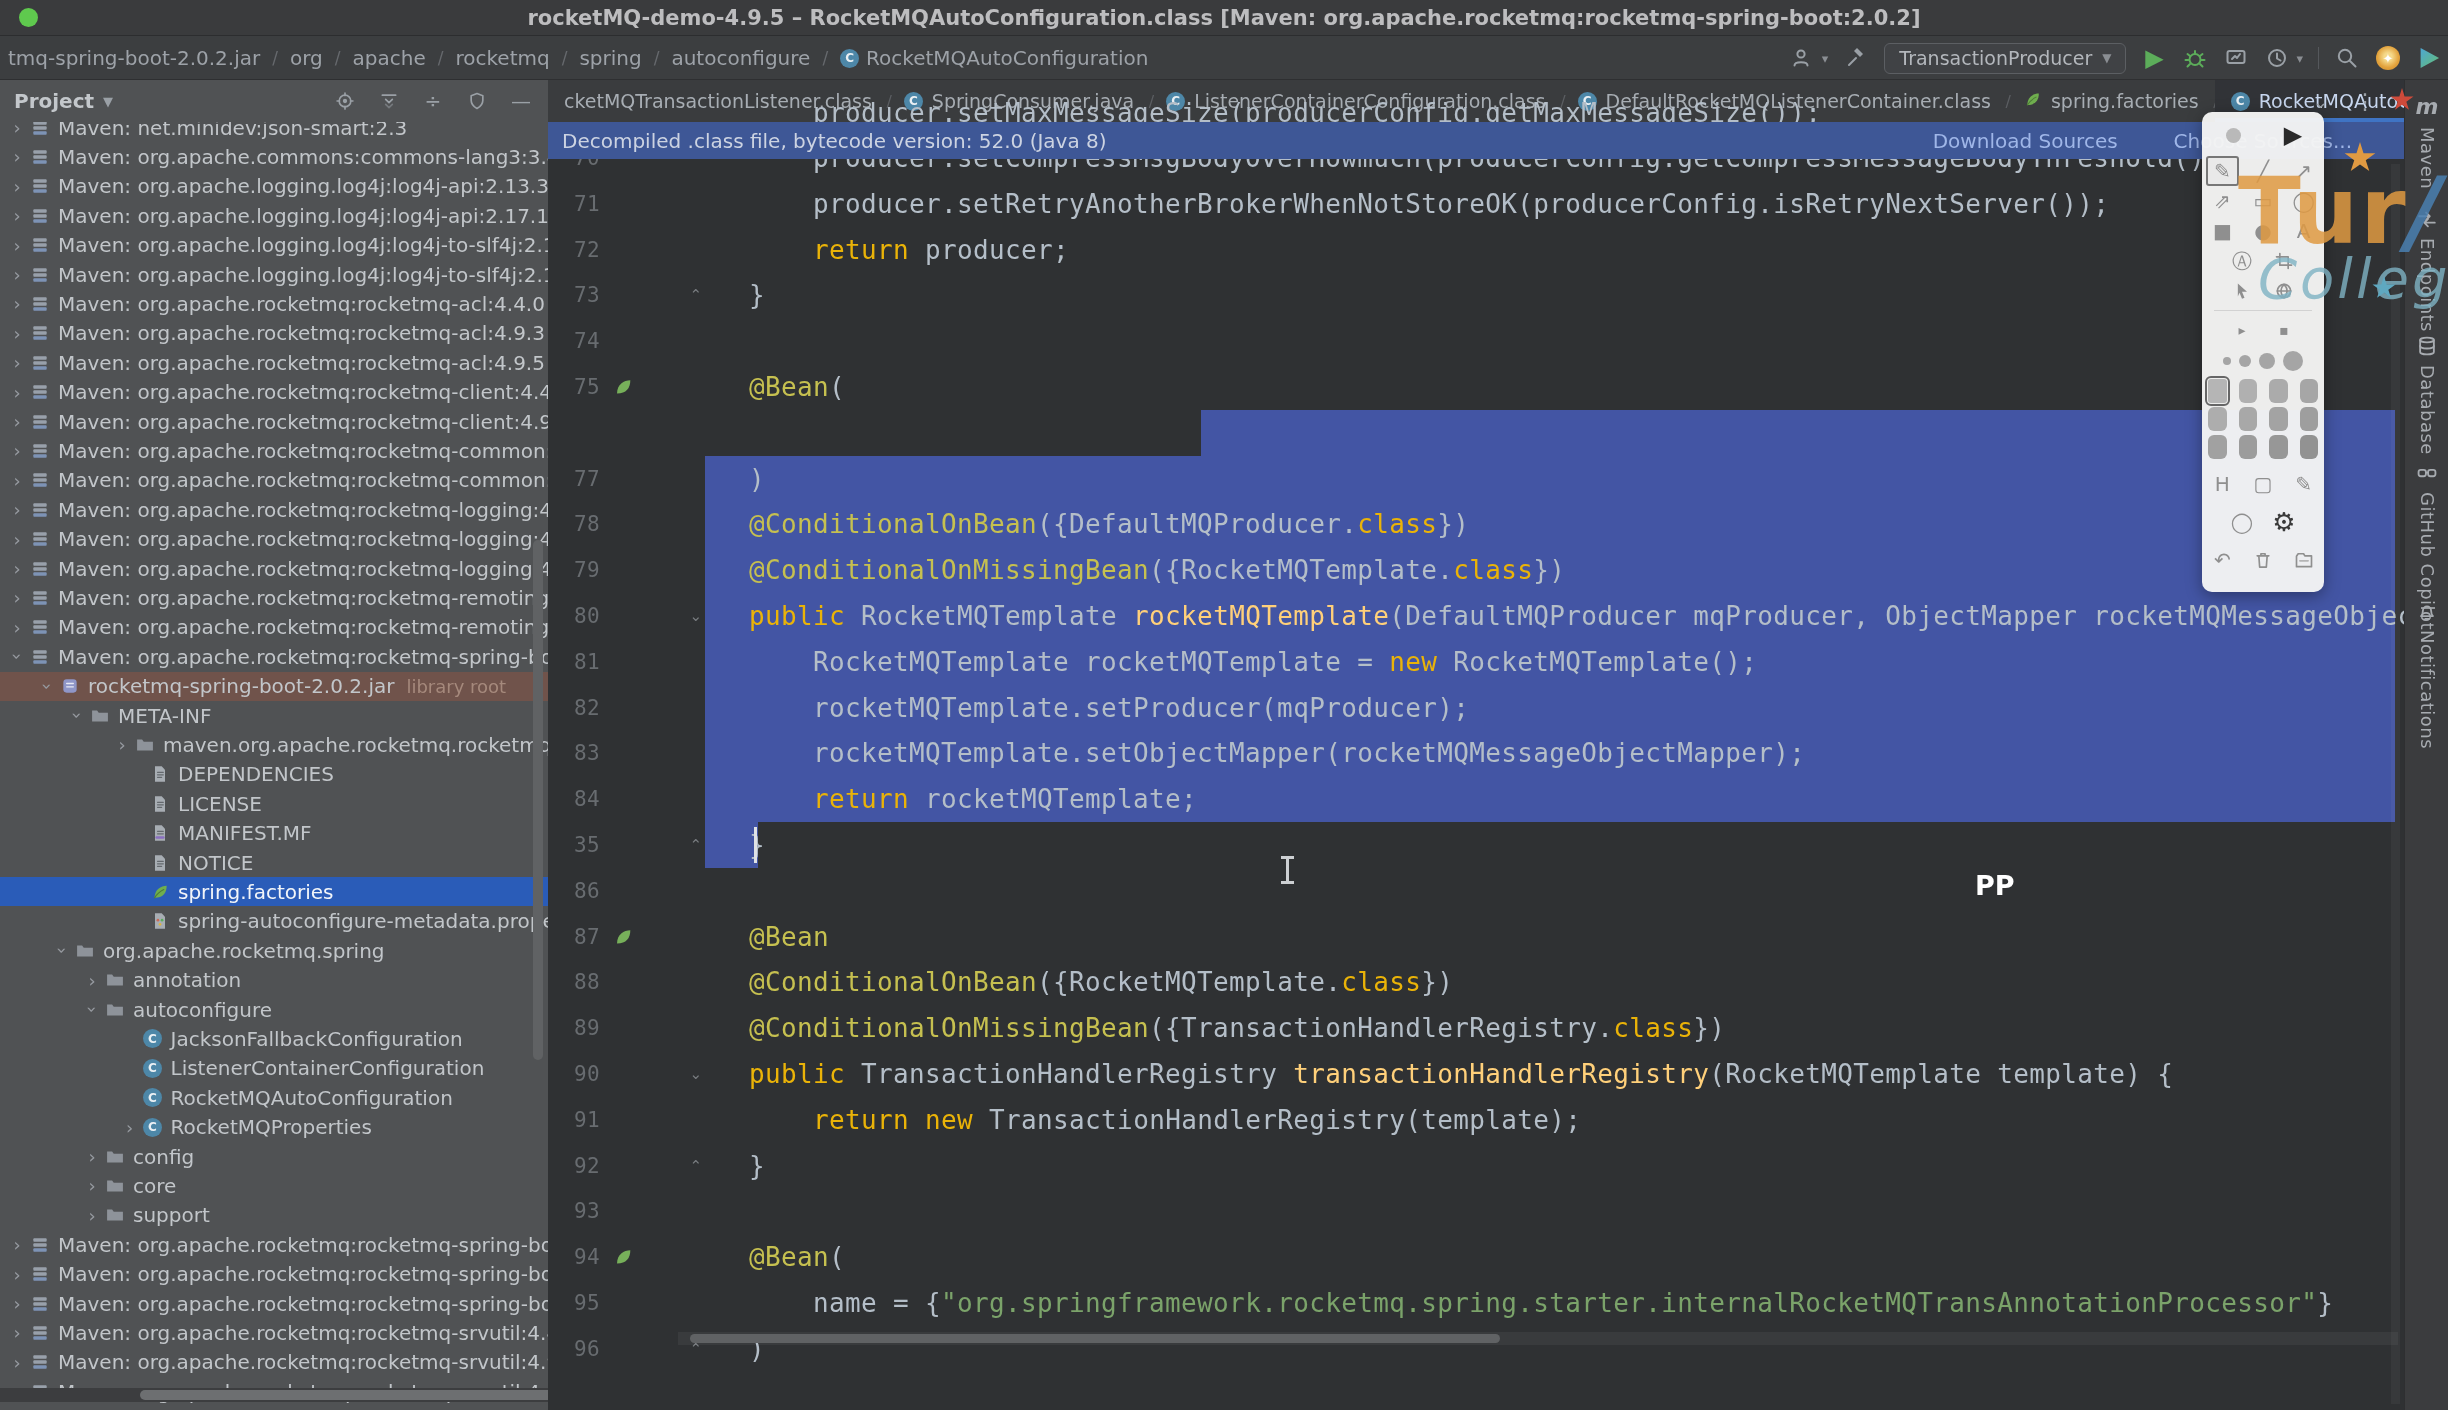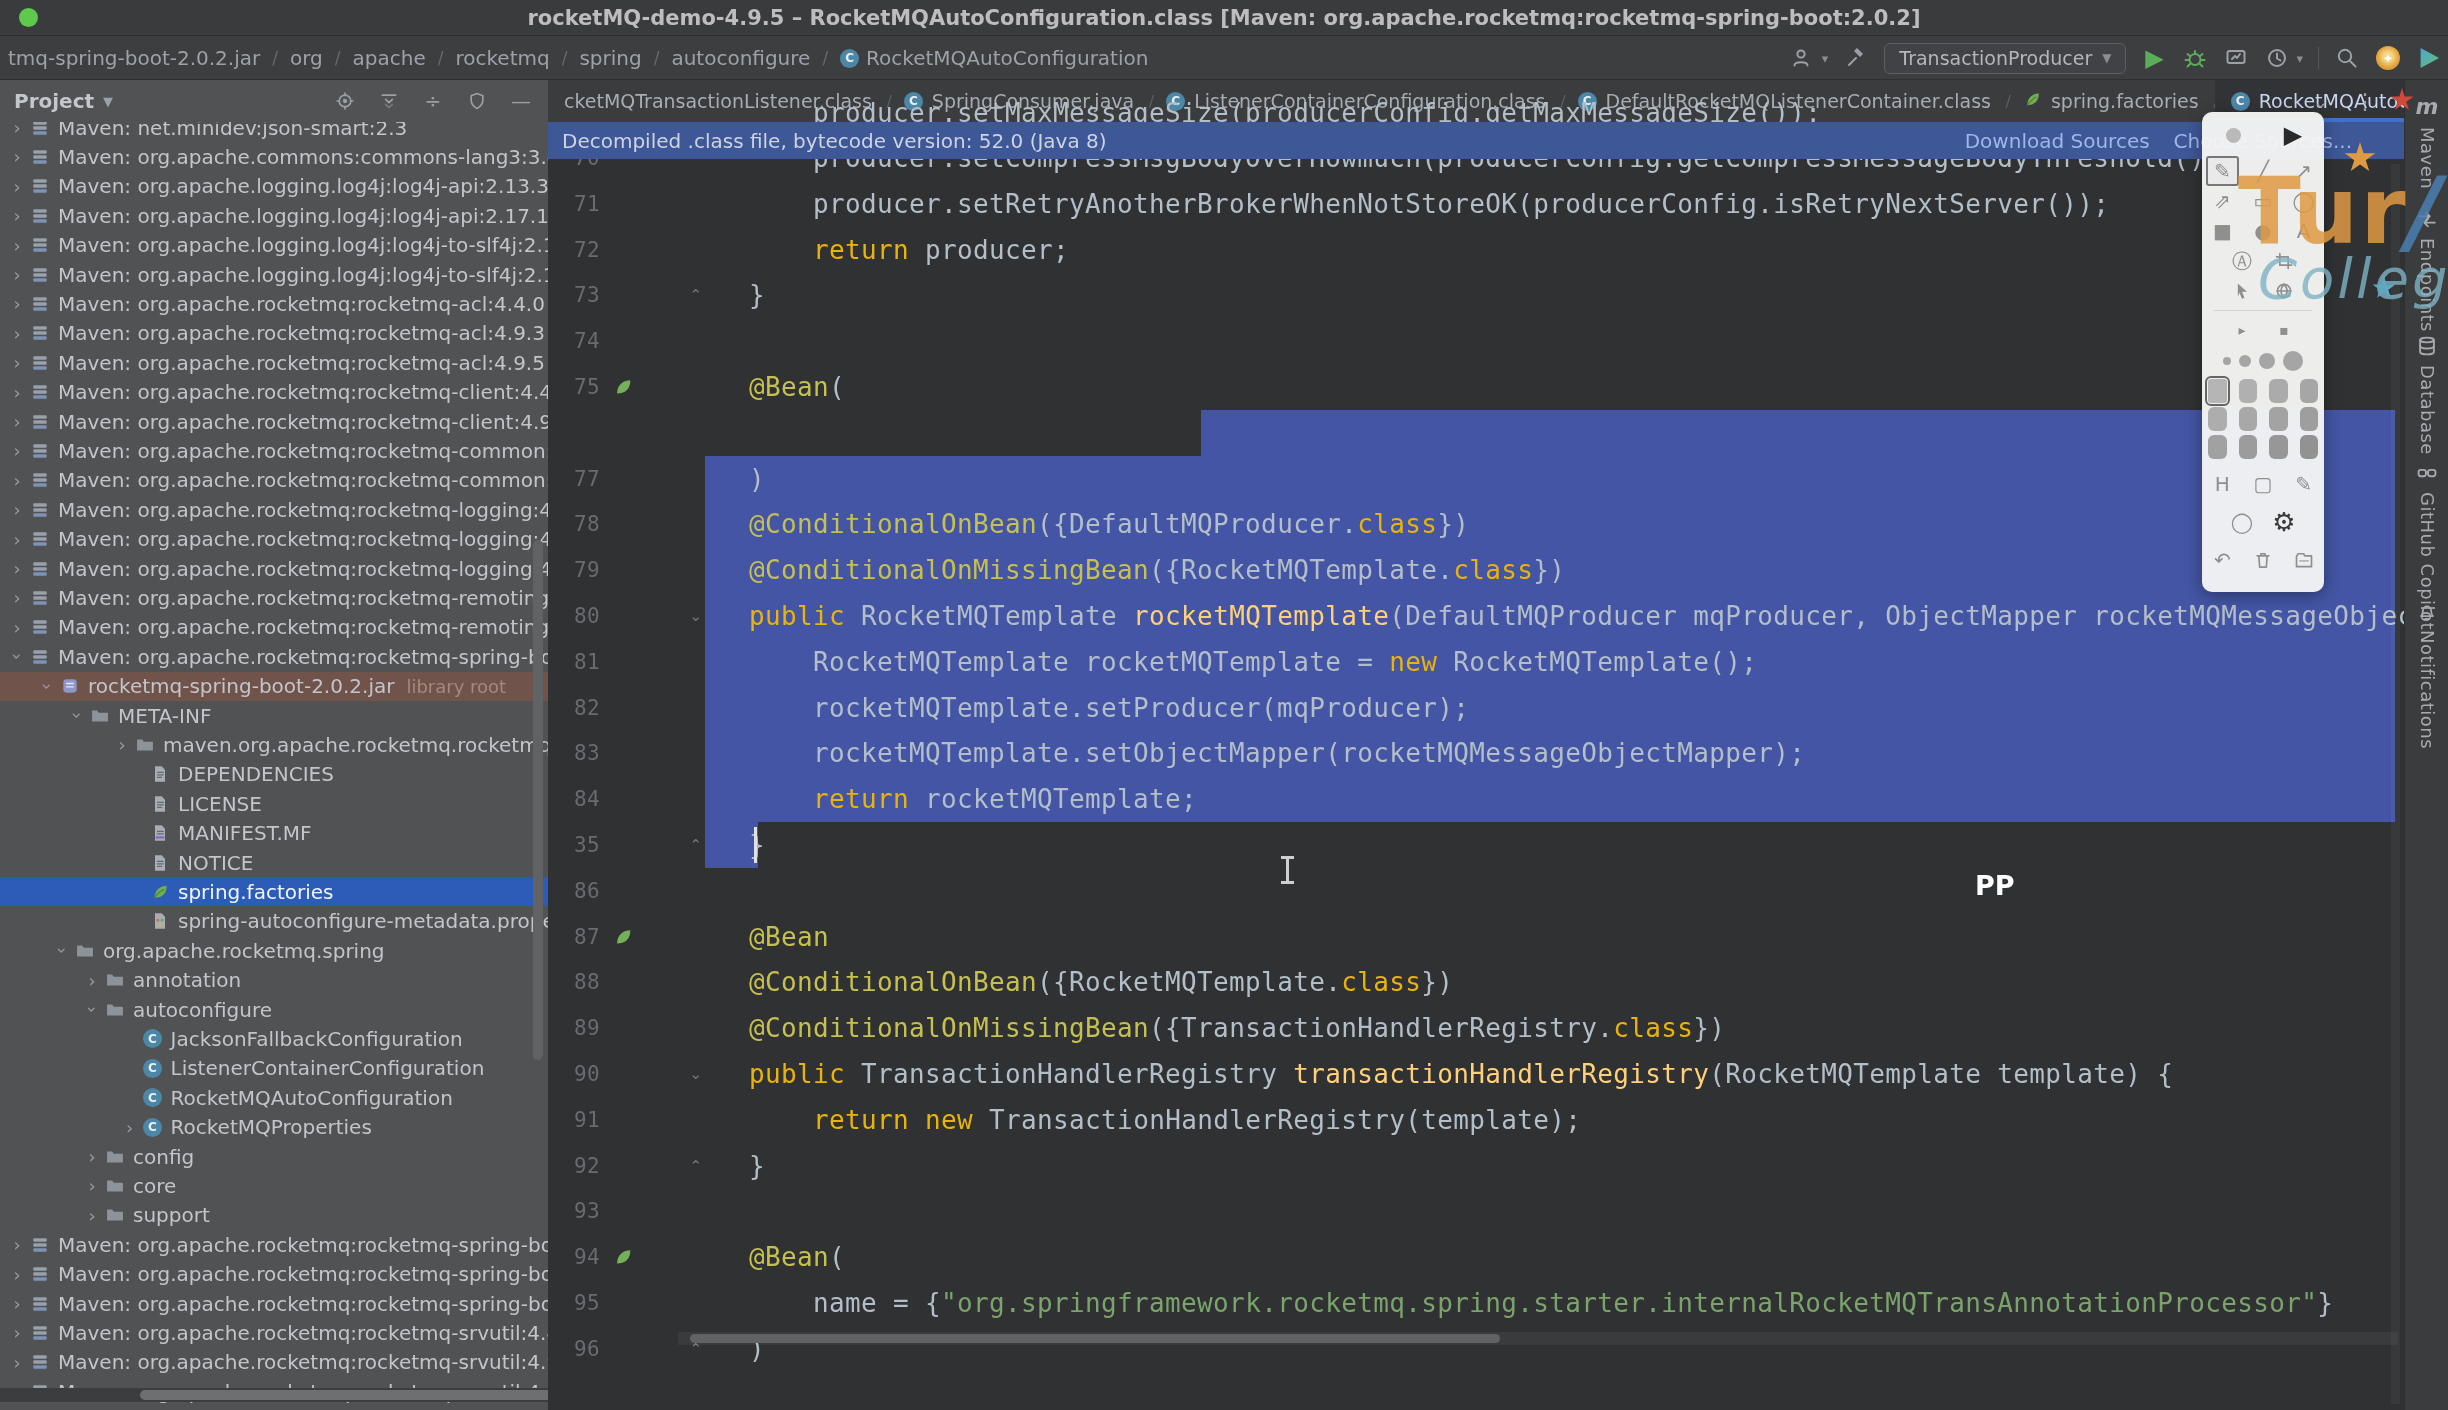--- a/index.html
+++ b/index.html
@@ -66,21 +66,21 @@
   .tab{display:flex;align-items:center;gap:9px;padding:0 16px;font-size:19px;color:#a7adb3;
        position:relative;white-space:nowrap;}
   .tab .slash{position:absolute;right:-4px;color:#5b5e62;font-size:16px;}
   .tab.active{background:#313337;color:#c7d6ee;}
   .tab.active::after{content:"";position:absolute;left:0;right:-60px;bottom:0;height:4px;background:#3f74c4;}
   .leaf-ic svg{width:19px;height:19px;}
   .tab-extras{position:absolute;right:28px;top:0;height:42px;display:flex;align-items:center;gap:26px;color:#9aa0a6;font-size:22px;}
   .banner{position:absolute;left:0;top:42px;width:1856px;height:37px;background:#3e5796;z-index:4;
           display:flex;align-items:center;font-size:20px;color:#ccd3e2;}
   .banner-text{margin-left:14px;}
-  .banner-links{position:absolute;right:52px;display:flex;gap:24px;color:#9fb6e8;}
+  .banner-links{position:absolute;right:52px;display:flex;gap:56px;color:#9fb6e8;}
   .codearea{position:absolute;left:0;top:0;width:1856px;height:1330px;font-family:"DejaVu Sans Mono",monospace;}
   .selband{position:absolute;height:46px;background:#4355a4;z-index:1;}
   .cline{position:absolute;left:0;width:1856px;height:46px;line-height:46px;z-index:2;white-space:pre;
          font-size:26px;letter-spacing:0.35px;}
   .lnum{position:absolute;left:0px;width:52px;text-align:right;color:#686c70;font-size:21px;z-index:2;}
   .beanic{position:absolute;left:64px;width:26px;height:46px;display:flex;align-items:center;z-index:2;}
   .beanic svg{width:22px;height:22px;}
   .foldic{position:absolute;left:138px;width:20px;text-align:center;color:#7a7e82;font-size:15px;z-index:2;
           font-family:"DejaVu Sans",sans-serif;}
   .ltext{position:absolute;left:137px;z-index:2;}

